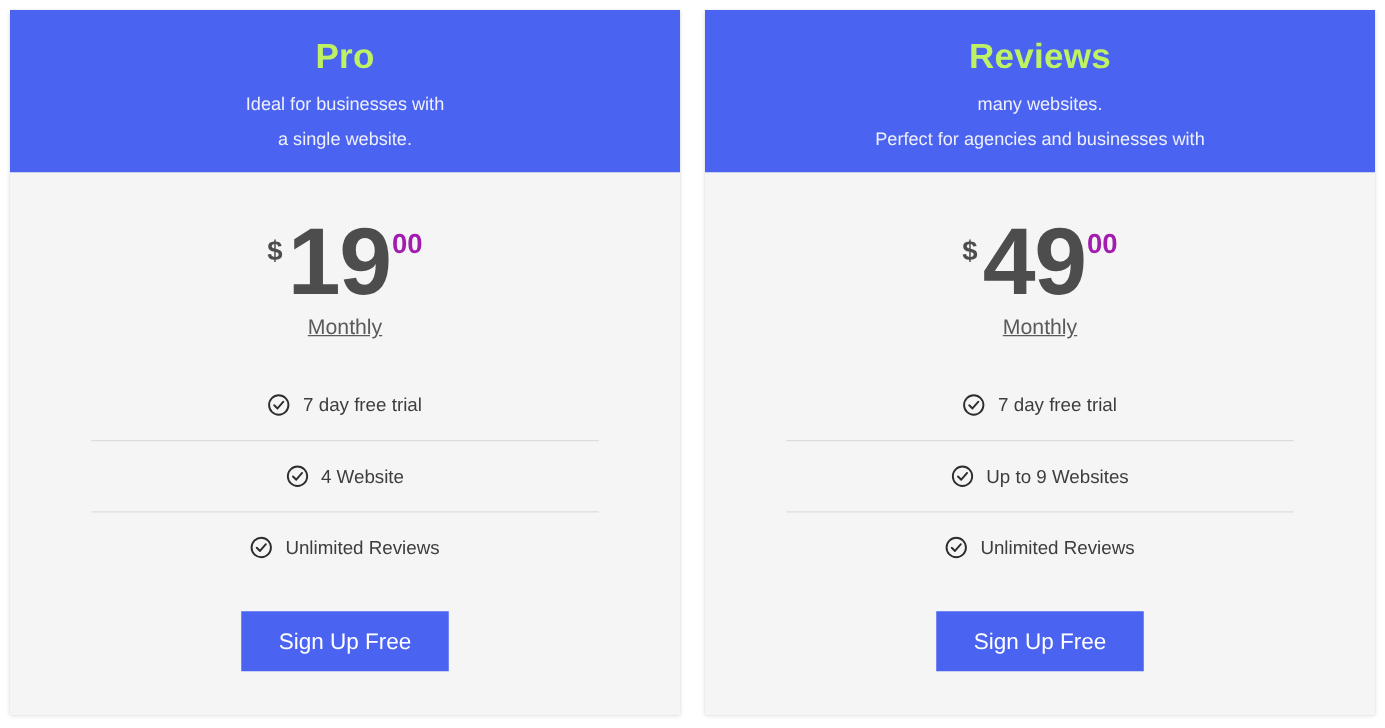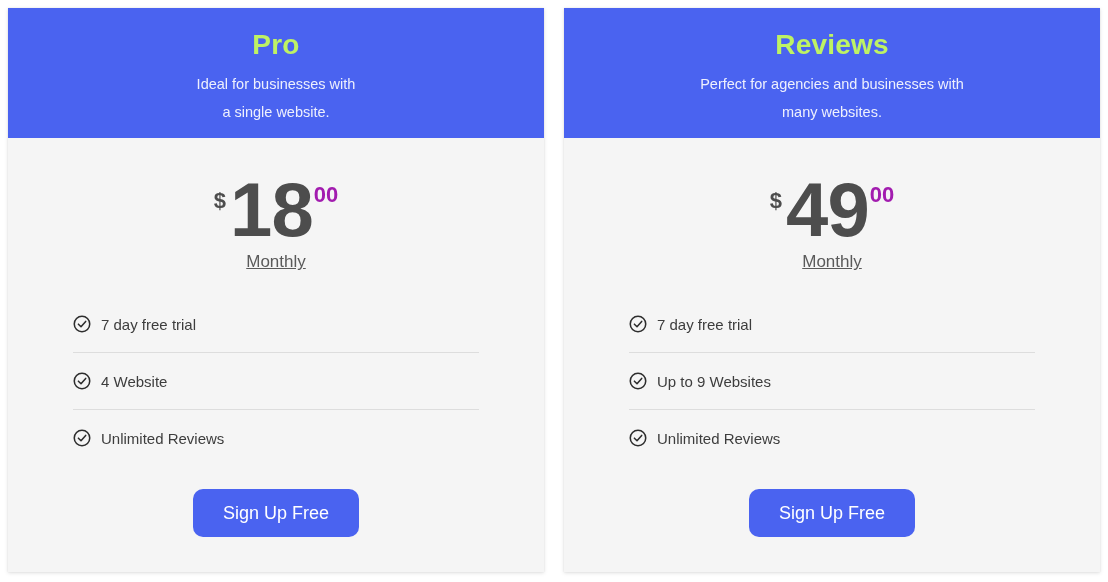--- a/index.html
+++ b/index.html
@@ -108,20 +108,21 @@
     margin-top: 7px;
     text-decoration: underline;
   }
 
   .features {
     margin: 26px 65px 0 65px;
   }
   .feature-row {
     display: flex;
     align-items: center;
+    justify-content: center;
     height: 56px;
     font-size: 15px;
     color: #3d3d3d;
   }
   .feature-divider {
     height: 1px;
     background: #dddddd;
     width: 100%;
   }
   .check-icon {
@@ -138,21 +139,21 @@
 
   .cta-wrap {
     text-align: center;
     margin-top: 23px;
   }
   .cta-button {
     display: inline-block;
     background: #4a63f0;
     color: #ffffff;
     border: none;
-    border-radius: 10px;
+    border-radius: 0;
     font-family: "Liberation Sans", sans-serif;
     font-size: 18px;
     font-weight: normal;
     padding: 0 30px;
     height: 48px;
     line-height: 48px;
     cursor: pointer;
     text-align: center;
   }
 </style>
@@ -167,21 +168,21 @@
       <div class="plan-title">Pro</div>
       <div class="plan-desc-line">Ideal for businesses with</div>
       <div class="plan-desc-line">a single website.</div>
     </div>
 
     <div class="card-body">
 
       <div class="price-block">
         <div class="price-row">
           <span class="price-currency">$</span>
-          <span class="price-amount">18</span>
+          <span class="price-amount">19</span>
           <span class="price-cents">00</span>
         </div>
         <div class="price-period">Monthly</div>
       </div>
 
       <div class="features">
 
         <div class="feature-row">
           <span class="check-icon">
             <svg width="18" height="18" viewBox="0 0 20 20">
@@ -222,22 +223,22 @@
         <button class="cta-button">Sign Up Free</button>
       </div>
 
     </div>
   </div>
 
   <div class="card card-right">
 
     <div class="card-header">
       <div class="plan-title">Reviews</div>
+      <div class="plan-desc-line">many websites.</div>
       <div class="plan-desc-line">Perfect for agencies and businesses with</div>
-      <div class="plan-desc-line">many websites.</div>
     </div>
 
     <div class="card-body">
 
       <div class="price-block">
         <div class="price-row">
           <span class="price-currency">$</span>
           <span class="price-amount">49</span>
           <span class="price-cents">00</span>
         </div>

